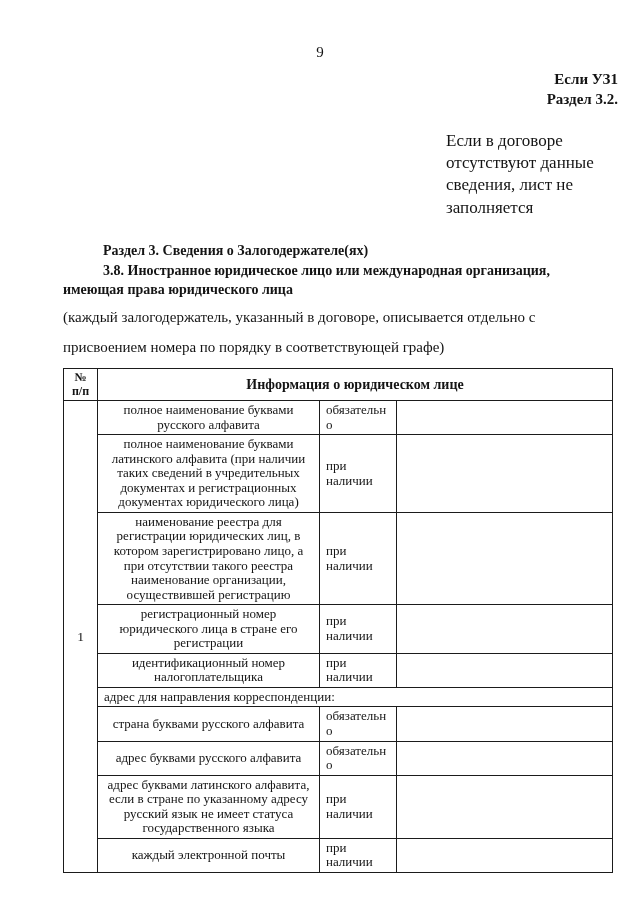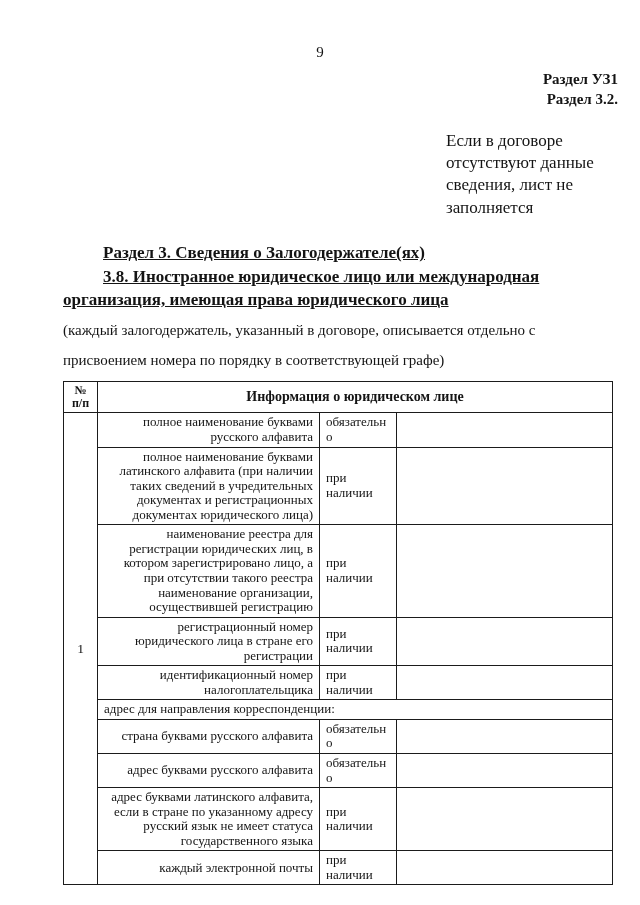--- a/index.html
+++ b/index.html
@@ -29,23 +29,22 @@
   .condition-note {
     margin-top:20px;
     margin-left:446px;
     width:180px;
     font-size:17px;
     line-height:1.32;
   }
   .headings {
     margin:22px 26px 0 63px;
     font-weight:bold;
-    font-size:17px;
+    font-size:14px;
     line-height:1.38;
-    text-decoration:underline;
   }
   .headings p { margin:0; text-indent:40px; }
   .small-note {
     margin:3px 26px 0 63px;
     font-size:15px;
     line-height:2.0;
     font-weight:normal;
   }
   table.form-table {
     margin:6px 0 0 63px;
@@ -70,34 +69,34 @@
     padding:2px 1px; line-height:1.15;
   }
   th.info-header {
     font-weight:bold; text-align:center; font-size:14px;
     padding:4px 6px;
   }
   td.num-cell {
     text-align:center; vertical-align:top; padding-top:3px;
     font-size:13.5px;
   }
-  td.label-cell { text-align:right; }
+  td.label-cell { text-align:center; }
   td.req-cell   { text-align:left; padding-left:9px;margin-top:12px; }
   td.val-cell   { }
   td.span-cell  { padding:1px 6px; }
 </style>
 </head>
 <body>
 
 <div class="page">
 
   <div class="page-number">9</div>
 
   <div class="form-ref">
-    <div>Раздел УЗ1</div>
+    <div>Если УЗ1</div>
     <div>Раздел 3.2.</div>
   </div>
 
   <div class="condition-note">Если в договоре отсутствуют данные сведения, лист не заполняется</div>
 
   <div class="headings">
     <p>Раздел 3. Сведения о Залогодержателе(ях)</p>
     <p>3.8. Иностранное юридическое лицо или международная организация, имеющая права юридического лица</p>
   </div>
 

